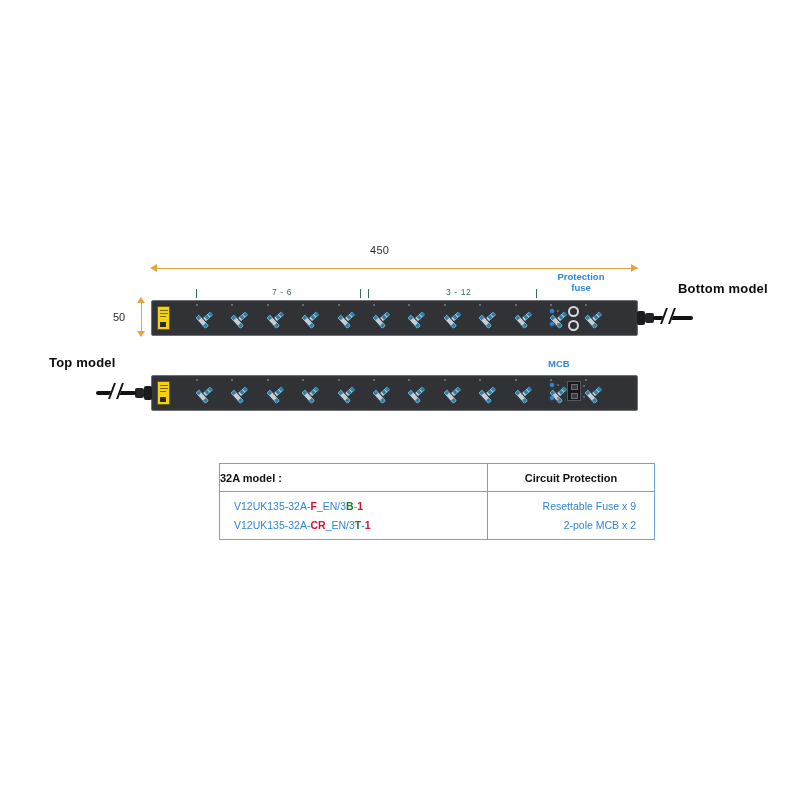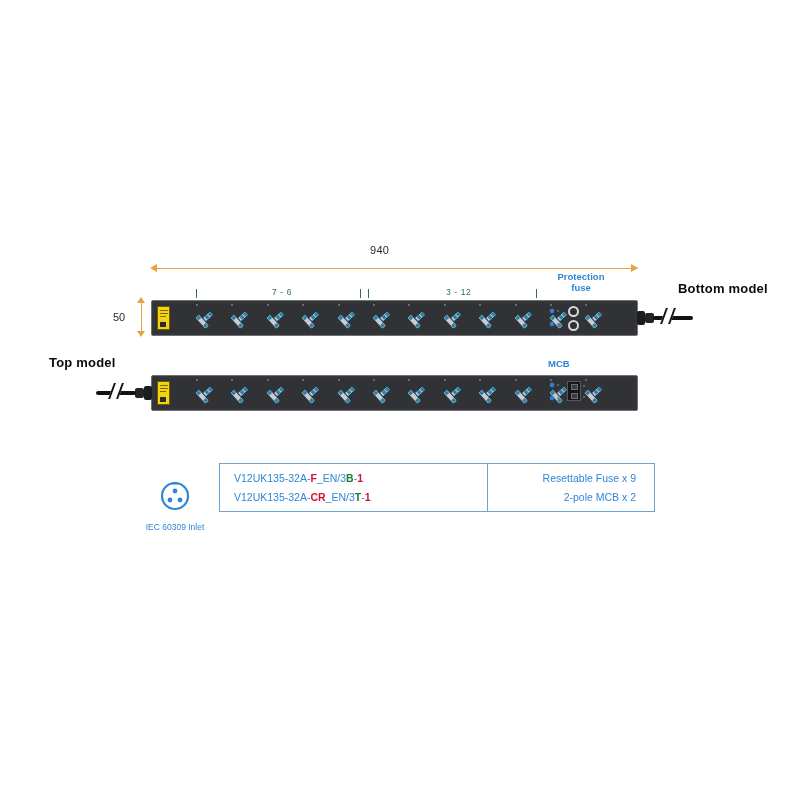--- a/index.html
+++ b/index.html
@@ -262,21 +262,21 @@
     white-space: nowrap;
   }
   .c-red   { color: #d1123a; font-weight: bold; }
   .c-green { color: #1d7a34; font-weight: bold; }
 </style>
 </head>
 <body>
 
 <div id="stage">
 
-  <div class="abs dim-h-label">940</div>
+  <div class="abs dim-h-label">450</div>
   <div class="abs dim-h-line"></div>
   <div class="abs dim-h-arrow left"></div>
   <div class="abs dim-h-arrow right"></div>
 
   <div class="abs dim-v-label">50</div>
   <div class="abs dim-v-line"></div>
   <div class="abs dim-v-arrow up"></div>
   <div class="abs dim-v-arrow down"></div>
 
   <div class="abs tick" style="left:196px; top:289px;"></div>
@@ -686,37 +686,31 @@
     </div>
     <div class="led-dot-sm" style="left:33px; top:4px;"></div>
     <div class="led-dot-sm" style="left:33px; top:15px;"></div>
   </div>
 
   <div class="gland" style="left:144px; top:386px; width:8px;"></div>
   <div class="gland2" style="left:135px; top:388px; width:9px;"></div>
   <div class="cable" style="left:96px; top:391px; width:40px;"></div>
   <div class="cable-break" style="left:111px; top:383px;"></div>
 
-  <div class="abs inlet-wrap">
-    <svg width="40" height="40" viewBox="0 0 40 40">
-      <circle cx="20" cy="22" r="13" fill="none" stroke="#2f86d8" stroke-width="2.2"></circle>
-      <path d="M16 10.5 Q20 6 24 10.5 Z" fill="#2f86d8"></path>
-      <circle cx="20" cy="17" r="2.4" fill="#2f86d8"></circle>
-      <circle cx="15" cy="26" r="2.4" fill="#2f86d8"></circle>
-      <circle cx="25" cy="26" r="2.4" fill="#2f86d8"></circle>
-    </svg>
-    <div class="inlet-caption">IEC 60309 Inlet</div>
-  </div>
 
   <table class="spec-table">
     <colgroup>
         <col style="width:268px">
         <col style="width:167px">
       </colgroup>
     <tbody>
+      <tr>
+        <td class="th-cell th-left">32A model :</td>
+        <td class="th-cell th-right">Circuit Protection</td>
+      </tr>
       <tr>
         <td class="body-cell">
           <div class="model-line" id="model-line-0"><span class="" style="color:#2f86d8">V12UK135-32A-</span><span class="c-red">F</span><span class="" style="color:#2f86d8">_EN/3</span><span class="c-green">B</span><span class="" style="color:#2f86d8">-</span><span class="c-red">1</span></div>
           <div class="model-line" id="model-line-1"><span class="" style="color:#2f86d8">V12UK135-32A-</span><span class="c-red">CR</span><span class="" style="color:#2f86d8">_EN/3</span><span class="c-green">T</span><span class="" style="color:#2f86d8">-</span><span class="c-red">1</span></div>
         </td>
         <td class="body-cell">
           <div class="prot-line">Resettable Fuse x 9</div>
           <div class="prot-line">2-pole MCB x 2</div>
         </td>
       </tr>

